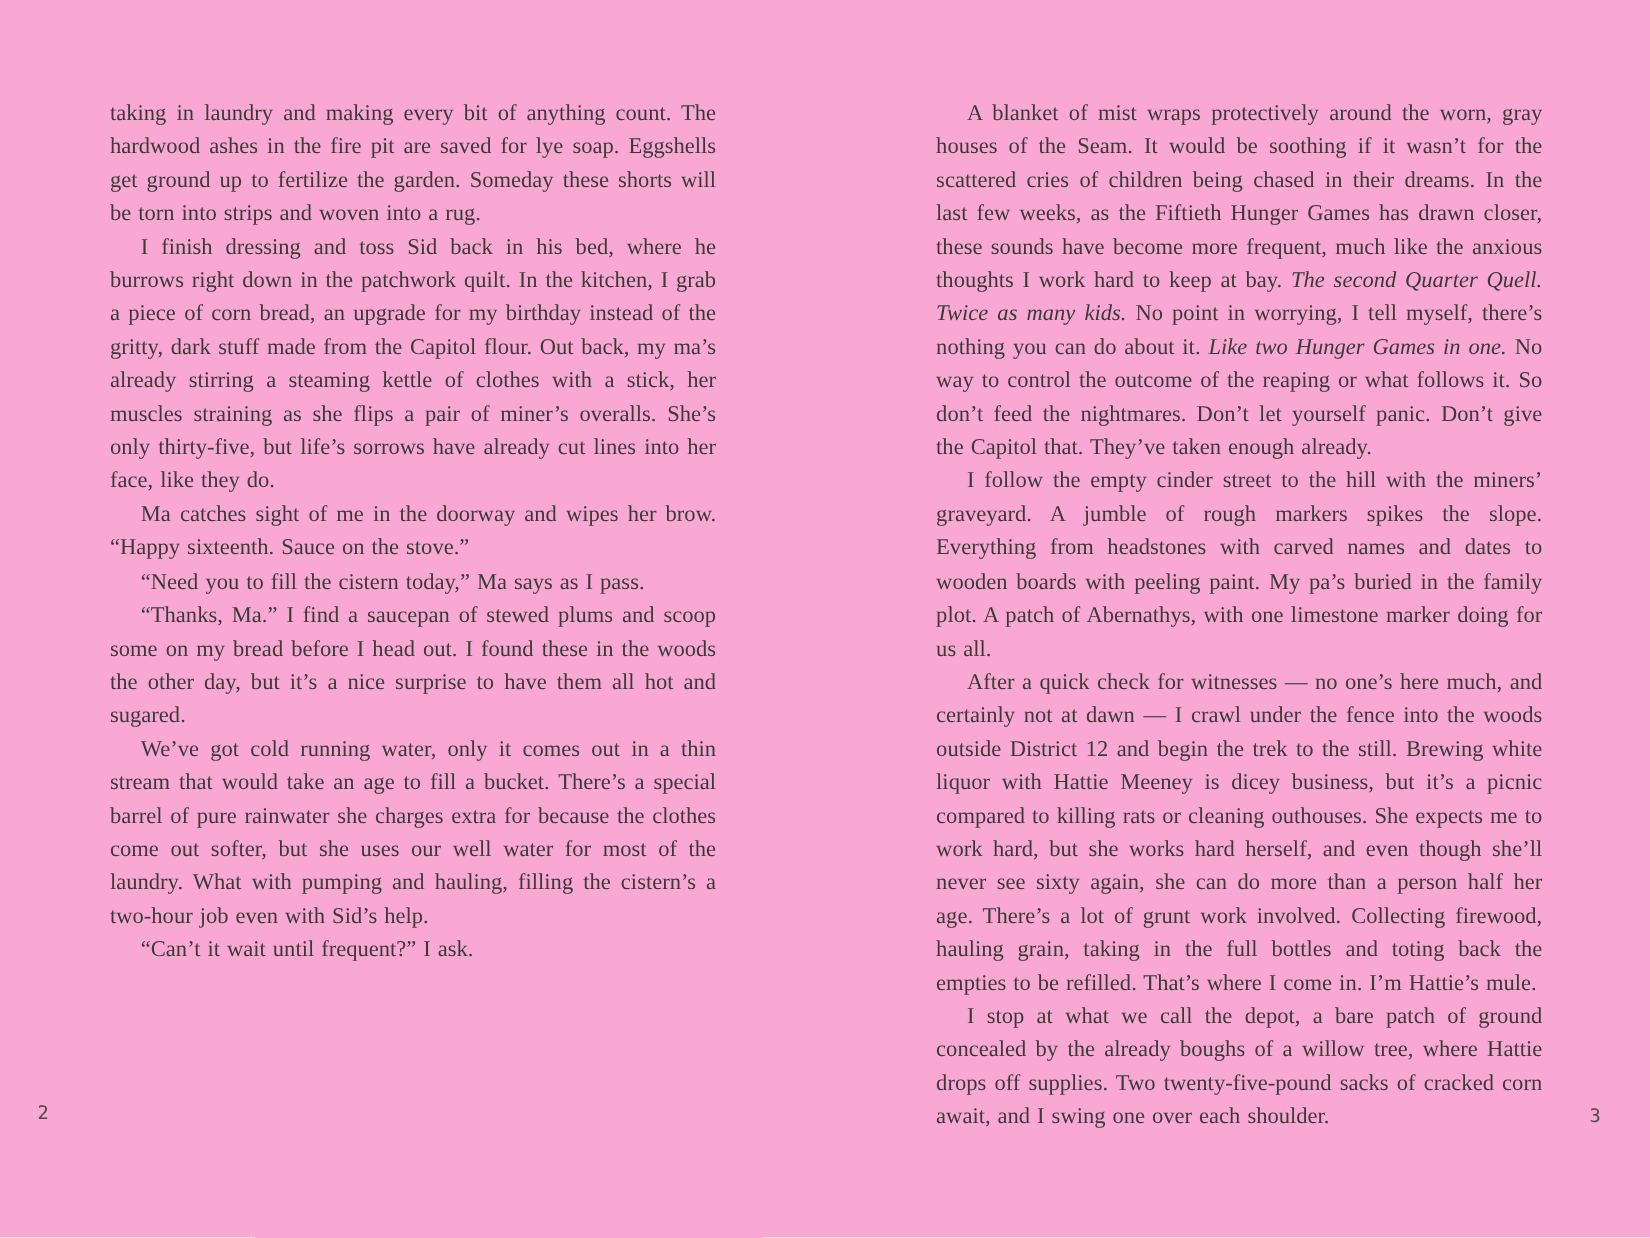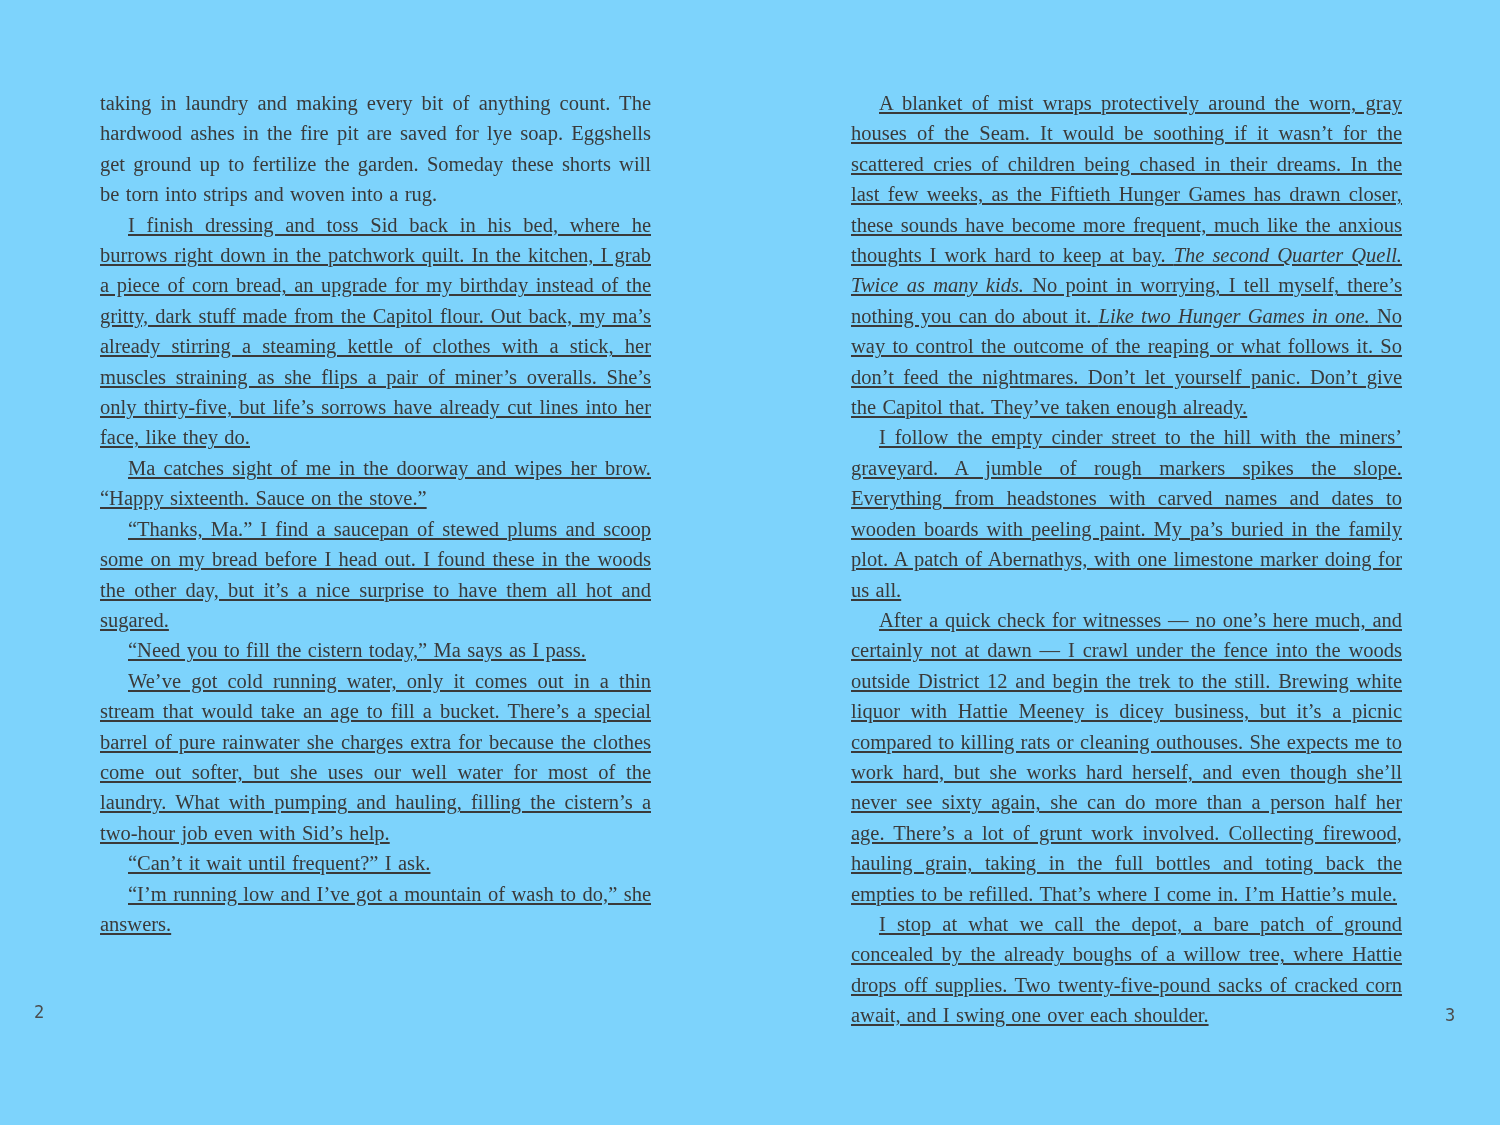--- a/index.html
+++ b/index.html
@@ -7,21 +7,21 @@
     padding: 0;
     width: 1500px;
     height: 1125px;
     background: #ffffff;
     overflow: hidden;
   }
   .spread {
     position: relative;
     width: 1500px;
     height: 1125px;
-    background: #7dd3fc;
+    background: #f9a8d4;
   }
   .text-column {
     position: absolute;
     top: 88px;
     width: 551px;
     color: #3a3a3a;
     font-family: "Liberation Serif", serif;
     font-size: 20.5px;
     line-height: 30.4px;
     text-align: justify;
@@ -30,21 +30,20 @@
     word-spacing: 0.06em;
   }
   .text-column-left  { left: 100px; }
   .text-column-right { left: 851px; }
   p.para {
     margin: 0;
     padding: 0;
   }
   p.para.indent {
     text-indent: 28px;
-    text-decoration: underline;
   }
   p.para em {
     font-style: italic;
   }
   .page-number {
     position: absolute;
     font-family: "DejaVu Sans Mono", monospace;
     font-size: 17px;
     color: #4c4c4c;
   }
@@ -53,25 +52,24 @@
 </style>
 </head>
 <body>
 
 <div class="spread">
 
   <div class="text-column text-column-left" id="left-col">
       <p class="para"><span>taking in laundry and making every bit of anything count. The hardwood ashes in the fire pit are saved for lye soap. Eggshells get ground up to fertilize the garden. Someday these shorts will be torn into strips and woven into a rug.</span></p>
       <p class="para indent"><span>I finish dressing and toss Sid back in his bed, where he burrows right down in the patchwork quilt. In the kitchen, I grab a piece of corn bread, an upgrade for my birthday instead of the gritty, dark stuff made from the Capitol flour. Out back, my ma’s already stirring a steaming kettle of clothes with a stick, her muscles straining as she flips a pair of miner’s overalls. She’s only thirty-five, but life’s sorrows have already cut lines into her face, like they do.</span></p>
       <p class="para indent"><span>Ma catches sight of me in the doorway and wipes her brow. “Happy sixteenth. Sauce on the stove.”</span></p>
+      <p class="para indent"><span>“Need you to fill the cistern today,” Ma says as I pass.</span></p>
       <p class="para indent"><span>“Thanks, Ma.” I find a saucepan of stewed plums and scoop some on my bread before I head out. I found these in the woods the other day, but it’s a nice surprise to have them all hot and sugared.</span></p>
-      <p class="para indent"><span>“Need you to fill the cistern today,” Ma says as I pass.</span></p>
       <p class="para indent"><span>We’ve got cold running water, only it comes out in a thin stream that would take an age to fill a bucket. There’s a special barrel of pure rainwater she charges extra for because the clothes come out softer, but she uses our well water for most of the laundry. What with pumping and hauling, filling the cistern’s a two-hour job even with Sid’s help.</span></p>
       <p class="para indent"><span>“Can’t it wait until frequent?” I ask.</span></p>
-      <p class="para indent"><span>“I’m running low and I’ve got a mountain of wash to do,” she answers.</span></p>
     </div>
 
   <div class="text-column text-column-right" id="right-col">
       <p class="para indent"><span>A blanket of mist wraps protectively around the worn, gray houses of the Seam. It would be soothing if it wasn’t for the scattered cries of children being chased in their dreams. In the last few weeks, as the Fiftieth Hunger Games has drawn closer, these sounds have become more frequent, much like the anxious thoughts I work hard to keep at bay. </span><em>The second Quarter Quell. Twice as many kids.</em><span> No point in worrying, I tell myself, there’s nothing you can do about it. </span><em>Like two Hunger Games in one.</em><span> No way to control the outcome of the reaping or what follows it. So don’t feed the nightmares. Don’t let yourself panic. Don’t give the Capitol that. They’ve taken enough already.</span></p>
       <p class="para indent"><span>I follow the empty cinder street to the hill with the miners’ graveyard. A jumble of rough markers spikes the slope. Everything from headstones with carved names and dates to wooden boards with peeling paint. My pa’s buried in the family plot. A patch of Abernathys, with one limestone marker doing for us all.</span></p>
       <p class="para indent"><span>After a quick check for witnesses — no one’s here much, and certainly not at dawn — I crawl under the fence into the woods outside District 12 and begin the trek to the still. Brewing white liquor with Hattie Meeney is dicey business, but it’s a picnic compared to killing rats or cleaning outhouses. She expects me to work hard, but she works hard herself, and even though she’ll never see sixty again, she can do more than a person half her age. There’s a lot of grunt work involved. Collecting firewood, hauling grain, taking in the full bottles and toting back the empties to be refilled. That’s where I come in. I’m Hattie’s mule.</span></p>
       <p class="para indent"><span>I stop at what we call the depot, a bare patch of ground concealed by the already boughs of a willow tree, where Hattie drops off supplies. Two twenty-five-pound sacks of cracked corn await, and I swing one over each shoulder.</span></p>
     </div>
 
   <div class="page-number page-number-left">2</div>

